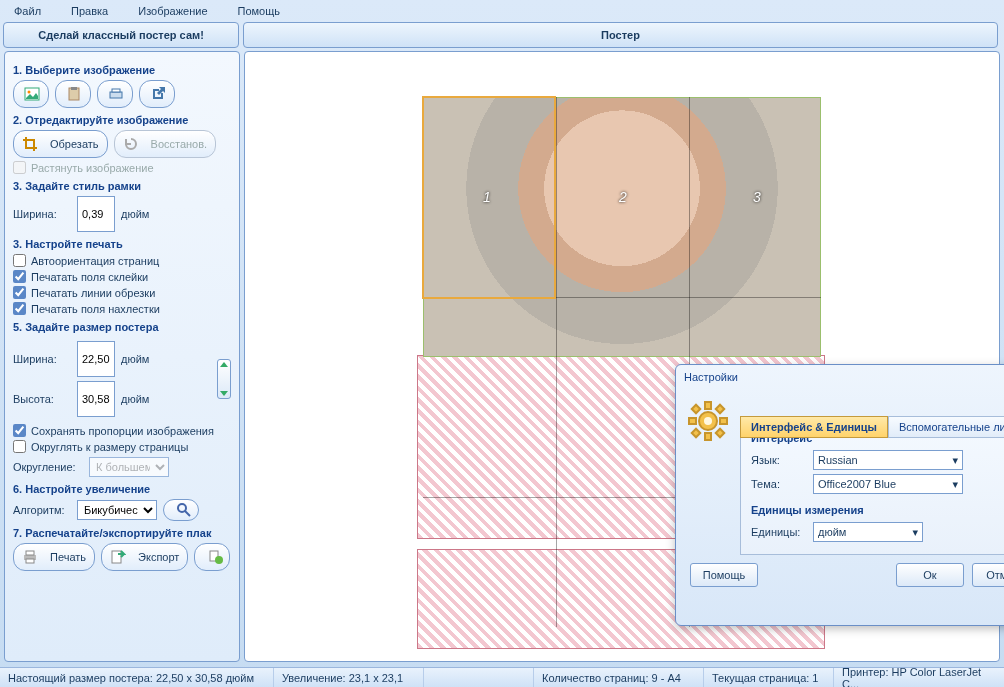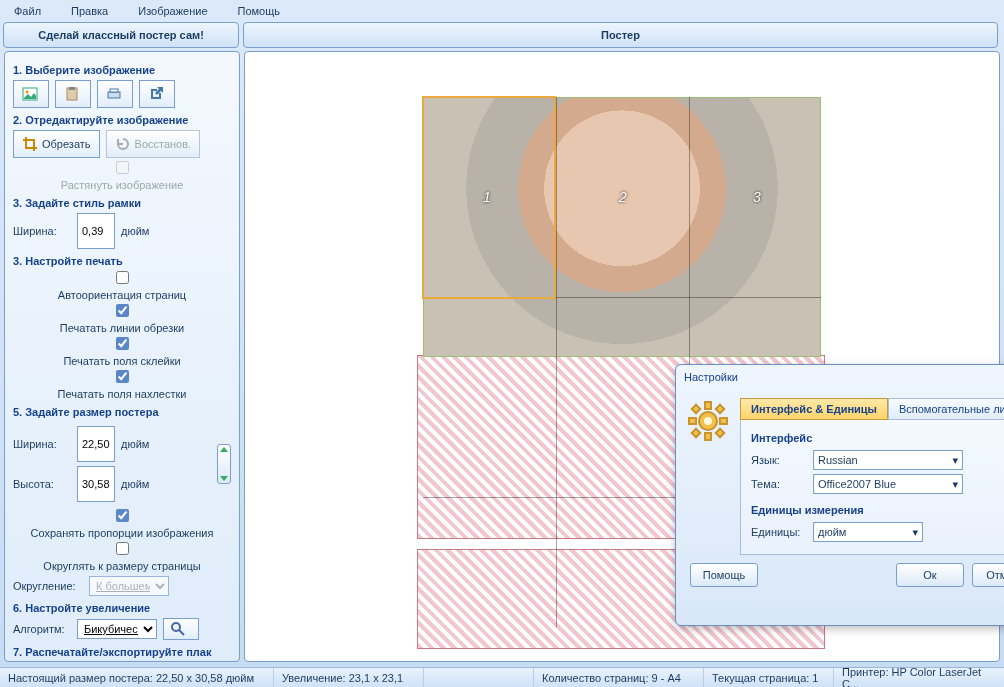--- a/index.html
+++ b/index.html
@@ -6,30 +6,30 @@
   body { background: linear-gradient(#dbe9f9, #c6dcf2); width: 1004px; height: 687px; overflow: hidden; color: #1a3b5f; }
   .menubar { height: 22px; display: flex; align-items: center; padding: 0 6px; gap: 14px; }
   .menubar .menu { padding: 3px 8px; cursor: pointer; }
   .toolbar-row { height: 26px; display: flex; gap: 4px; padding: 0 6px 0 3px; }
   .panel-btn { flex: 1; background: linear-gradient(#edf5fd,#cfe2f7); border: 1px solid #7a9ecf; border-radius: 4px; display: flex; align-items: center; justify-content: center; color: #1a3b5f; font-weight: bold; }
   .main { display: flex; height: calc(100% - 22px - 26px - 22px); padding: 3px 4px; gap: 4px; }
   .sidebar { width: 236px; border: 1px solid #7a9ecf; border-radius: 4px; background: linear-gradient(#f3f8fe,#dfecfa); padding: 6px 8px; overflow: hidden; }
   .preview { flex: 1; border: 1px solid #7a9ecf; border-radius: 4px; background: #fff; position: relative; display: flex; align-items: center; justify-content: center; }
   .step { font-weight: bold; color: #15428b; margin: 6px 0 4px 0; }
   .btnrow { display: flex; gap: 6px; }
-  .btn { height: 28px; min-width: 36px; padding: 0 8px; background: linear-gradient(#ffffff,#e1edfb); border: 1px solid #7a9ecf; border-radius: 0; display: inline-flex; align-items: center; justify-content: flex-start; gap: 4px; cursor: pointer; color: #1a3b5f; }
+  .btn { height: 28px; min-width: 36px; padding: 0 8px; background: linear-gradient(#ffffff,#e1edfb); border: 1px solid #7a9ecf; border-radius: 12px; display: inline-flex; align-items: center; justify-content: flex-end; gap: 12px; cursor: pointer; color: #1a3b5f; }
   .btn.small { height: 22px; padding: 0 6px; }
   .btn.disabled { color: #9aa; border-color: #b8c5d6; cursor: default; }
   .field-row { display: flex; align-items: center; gap: 6px; margin: 4px 0; }
   .label { width: 58px; }
   .num-input { width: 38px; height: 20px; border: 1px solid #7a9ecf; background: #fff; padding: 17px 4px; }
   .unit { color: #1a3b5f; }
-  .chk { display: flex; align-items: center; gap: 5px; margin: 3px 0; color: #1a3b5f; flex-direction: column; }
+  .chk { display: flex; align-items: center; gap: 5px; margin: 3px 0; color: #1a3b5f; }
   .chk input { accent-color: #5a87c7; }
-  .select { height: 20px; border: 1px solid #7a9ecf; background: #fff; padding: 1px 2px; text-decoration: underline; }
+  .select { height: 20px; border: 1px solid #7a9ecf; background: #fff; padding: 1px 2px; }
   
   
   .poster { position: relative; width: 398px; height: 530px; margin-top: 10px; }
   .photo { position: absolute; top: 0; left: 0; width: 398px; height: 260px; background: radial-gradient(circle at 50% 35%, #e8c7b0 0 30%, #d3aa8e 30% 40%, #b8b2a8 40% 60%, #c9c1b4 60% 100%); border: 1px solid #9bbf6d; }
   .gridline { position: absolute; background: rgba(0,0,0,0.35); }
   .gridv1 { left: 133px; top:0; width:1px; height:100%; }
   .gridv2 { left: 266px; top:0; width:1px; height:100%; }
   .gridh1 { top: 200px; left:0; height:1px; width:100%; }
   .gridh2 { top: 400px; left:0; height:1px; width:100%; }
   .sel { position:absolute; top:-1px; left:-1px; width:134px; height:203px; border:2px solid #e9a93d; }
@@ -37,21 +37,21 @@
   .hatch1{ left:-6px; top:258px; width:408px; height:184px;}
   .hatch2{ left:-6px; top:452px; width:408px; height:100px;}
   .pagelabel { position:absolute; color:#fff; font-style:italic; font-size:14px; text-shadow:0 0 3px #000; }
 
   
   .dialog { position: absolute; left: 430px; top: 312px; width: 380px; height: 262px; background: linear-gradient(#eef5fd,#d8e7f8); border: 1px solid #6a8fc7; border-radius: 6px; box-shadow: 0 3px 10px rgba(0,0,0,0.25); }
   .dlg-title { height: 24px; display: flex; align-items: center; justify-content: space-between; padding: 0 8px; color:#15428b; }
   .dlg-body { padding: 8px 12px; display:flex; gap:12px; }
   .gear { width:40px; height:40px; margin-top:4px; }
   .tabs { display:flex; }
-  .tab { padding:4px 10px; border:1px solid #a7bdda; background:linear-gradient(#f7fbff,#e1ecf9); color:#15428b; position:relative; top:1px; }
+  .tab { padding:4px 10px; border:1px solid #a7bdda; background:linear-gradient(#f7fbff,#e1ecf9); color:#15428b; position:relative; top:19px; }
   .tab.active { background:linear-gradient(#ffe9a8,#ffd36b); border-color:#c49a3c; font-weight:bold; }
   .tabpane { border:1px solid #a7bdda; background:linear-gradient(#f4f9ff,#e9f1fb); padding:8px 10px; width:280px; }
   .group-title { font-weight:bold; color:#15428b; margin:4px 0 6px 0; }
   .dlg-field { display:flex; align-items:center; gap:8px; margin:4px 0; }
   .dlg-field .l { width:54px; }
   .dlg-select { width:150px; height:20px; border:1px solid #7a9ecf; background:#fff; display:flex; align-items:center; justify-content:space-between; padding:0 4px; }
   .dlg-buttons { display:flex; justify-content:space-between; padding: 0 14px 8px 14px; }
   .dlg-buttons .right { display:flex; gap:8px; }
   .dlg-btn { width:68px; height:24px; background:linear-gradient(#fff,#dce9f8); border:1px solid #7a9ecf; border-radius:3px; cursor:pointer; color:#1a3b5f; }
 
@@ -139,25 +139,25 @@
       <span class="unit">дюйм</span>
     </div>
 
     <div class="step">3. Настройте печать</div>
     <label class="chk">
         <input type="checkbox" style="">
         <span>Автоориентация страниц</span>
       </label>
     <label class="chk">
         <input type="checkbox" checked="" style="">
+        <span>Печатать поля склейки</span>
+      </label>
+    <label class="chk">
+        <input type="checkbox" checked="" style="">
         <span>Печатать линии обрезки</span>
-      </label>
-    <label class="chk">
-        <input type="checkbox" checked="" style="">
-        <span>Печатать поля склейки</span>
       </label>
     <label class="chk">
         <input type="checkbox" checked="" style="">
         <span>Печатать поля нахлестки</span>
       </label>
 
     <div class="step">5. Задайте размер постера</div>
     <div style="display:flex; align-items:center;">
       <div style="flex:1">
         <div class="field-row">

